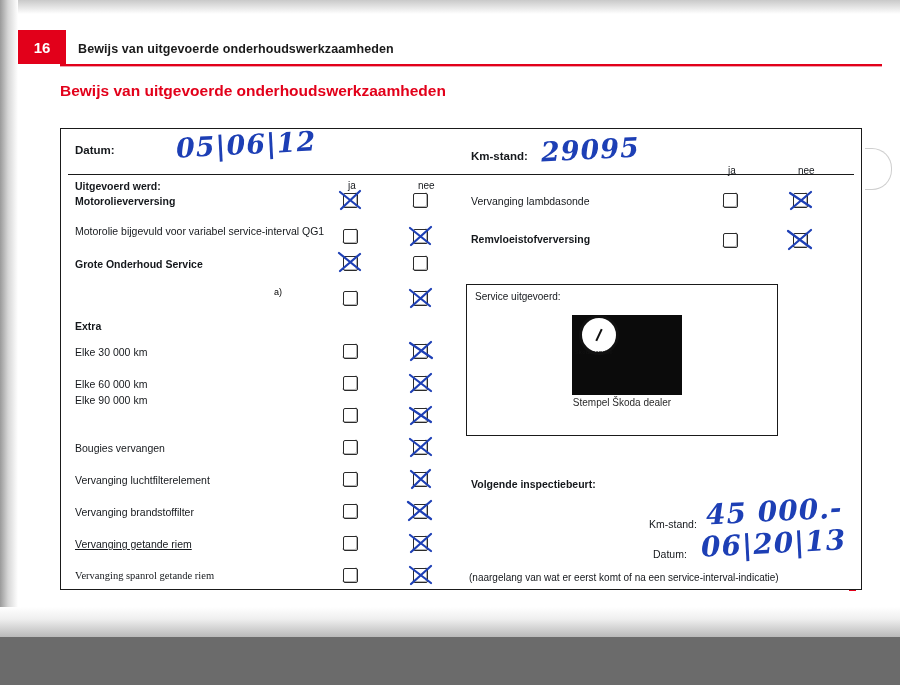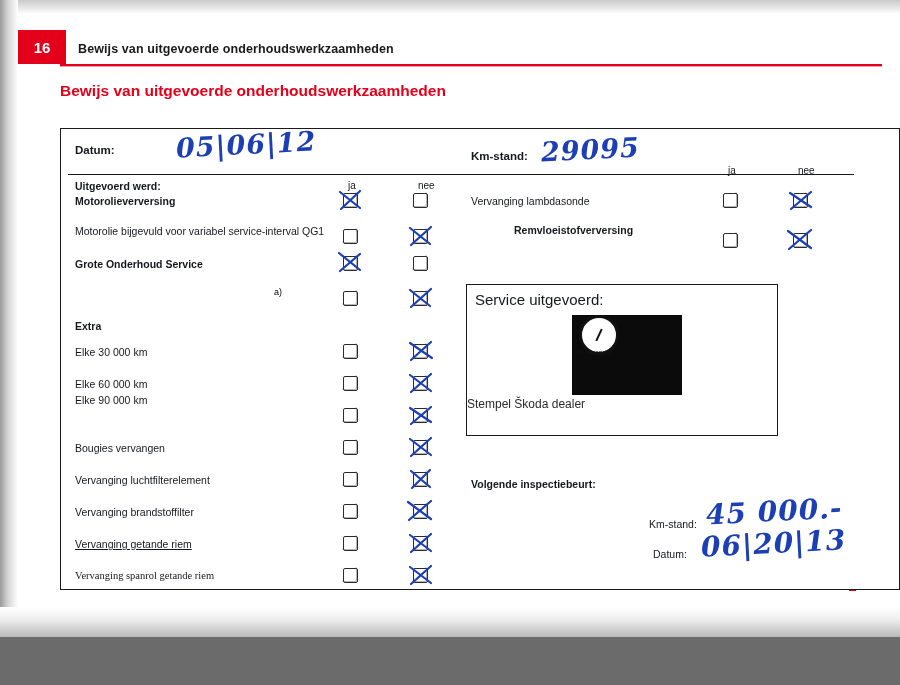--- a/index.html
+++ b/index.html
@@ -88,21 +88,20 @@
     color: #e2001a;
   }
 
   
   .main-box {
     position: absolute;
     left: 60px; top: 128px;
     width: 800px; height: 460px;
     border: 1px solid #1a1a1a;
     background: #ffffff;
-    padding-left: 38px;
   }
   .divider-h {
     position: absolute;
     left: 7px; top: 45px;
     width: 786px; height: 1px;
     background: #1a1a1a;
   }
 
   .lbl {
     position: absolute;
@@ -160,21 +159,21 @@
   }
 
   
   .stamp-box {
     position: absolute;
     border: 1px solid #1a1a1a;
     background: #fff;
   }
   .stamp-label {
     position: absolute;
-    font-size: 15px;
+    font-size: 10px;
     color: #15181c;
   }
   .stamp-img {
     position: absolute;
     background: #0b0b0b;
   }
   .stamp-logo {
     position: absolute;
     background: #ffffff;
     border-radius: 50%;
@@ -182,22 +181,23 @@
   }
   .stamp-logo-inner {
     position: absolute;
     left: 50%; top: 50%;
     width: 2px; height: 13px;
     background: #111;
     transform: translate(-50%, -50%) rotate(25deg);
   }
   .stamp-caption {
     position: absolute;
-    font-size: 12px;
+    font-size: 10px;
     color: #2a2a2a;
+    text-align: center;
     width: 100%;
   }
   .stamp-brand {
     position: absolute;
     font-size: 5.5px;
     font-weight: bold;
     color: #111;
     letter-spacing: 0.2px;
   }
 
@@ -389,21 +389,21 @@
 
     <div class="lbl" style="left:410px; top:65px;">Vervanging lambdasonde</div>
     <div class="cb" style="left:662px; top:64px;"></div>
     <div class="cb" style="left:732px; top:64px;"></div>
     <div class="cross" style="left:727px; top:60px;">
       <svg width="26" height="22">
           <path d="M2,4 L23,18 M23,3 L3,20" stroke="#1d3fb5" stroke-width="2.2" fill="none" stroke-linecap="round"></path>
         </svg>
     </div>
 
-    <div class="lbl bold" style="left:410px; top:94px;margin-left:43px;">Remvloeistofverversing</div>
+    <div class="lbl bold" style="left:410px; top:103px;">Remvloeistofverversing</div>
     <div class="cb" style="left:662px; top:104px;"></div>
     <div class="cb" style="left:732px; top:104px;"></div>
     <div class="cross" style="left:725px; top:99px;">
       <svg width="28" height="24">
           <path d="M2,3 L25,20 M25,2 L3,21" stroke="#1d3fb5" stroke-width="2.2" fill="none" stroke-linecap="round"></path>
         </svg>
     </div>
 
     <div class="stamp-box" style="left:405px; top:155px; width:310px; height:150px;">
       <div class="stamp-label" style="left:8px; top:6px;">Service uitgevoerd:</div>
@@ -418,15 +418,16 @@
     </div>
 
     <div class="lbl bold" style="left:410px; top:348px;">Volgende inspectiebeurt:</div>
 
     <div class="lbl" style="left:588px; top:388px;">Km-stand:</div>
     <div class="hand" style="left:645px; top:366px; font-size:28px;">45 000.-</div>
 
     <div class="lbl" style="left:592px; top:418px;">Datum:</div>
     <div class="hand" style="left:640px; top:398px; font-size:28px;">06|20|13</div>
 
+    <div class="lbl" style="left:408px; top:442px; font-size:10px;">(naargelang van wat er eerst komt of na een service-interval-indicatie)</div>
   </div>
 
 </div>
 
 </body></html>

